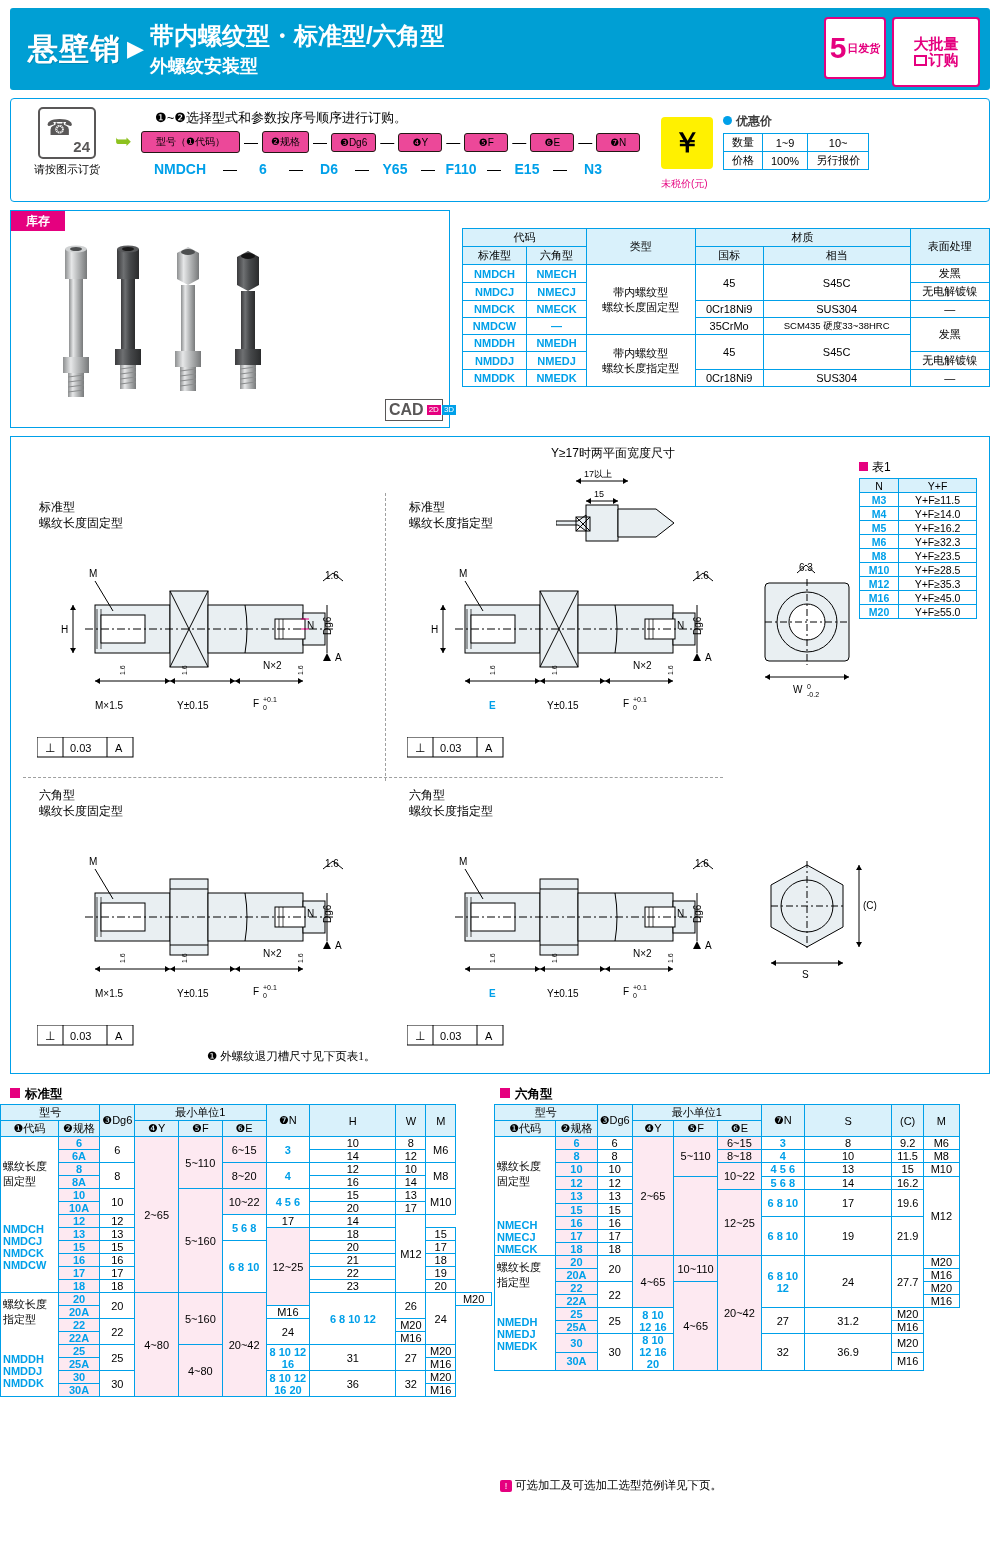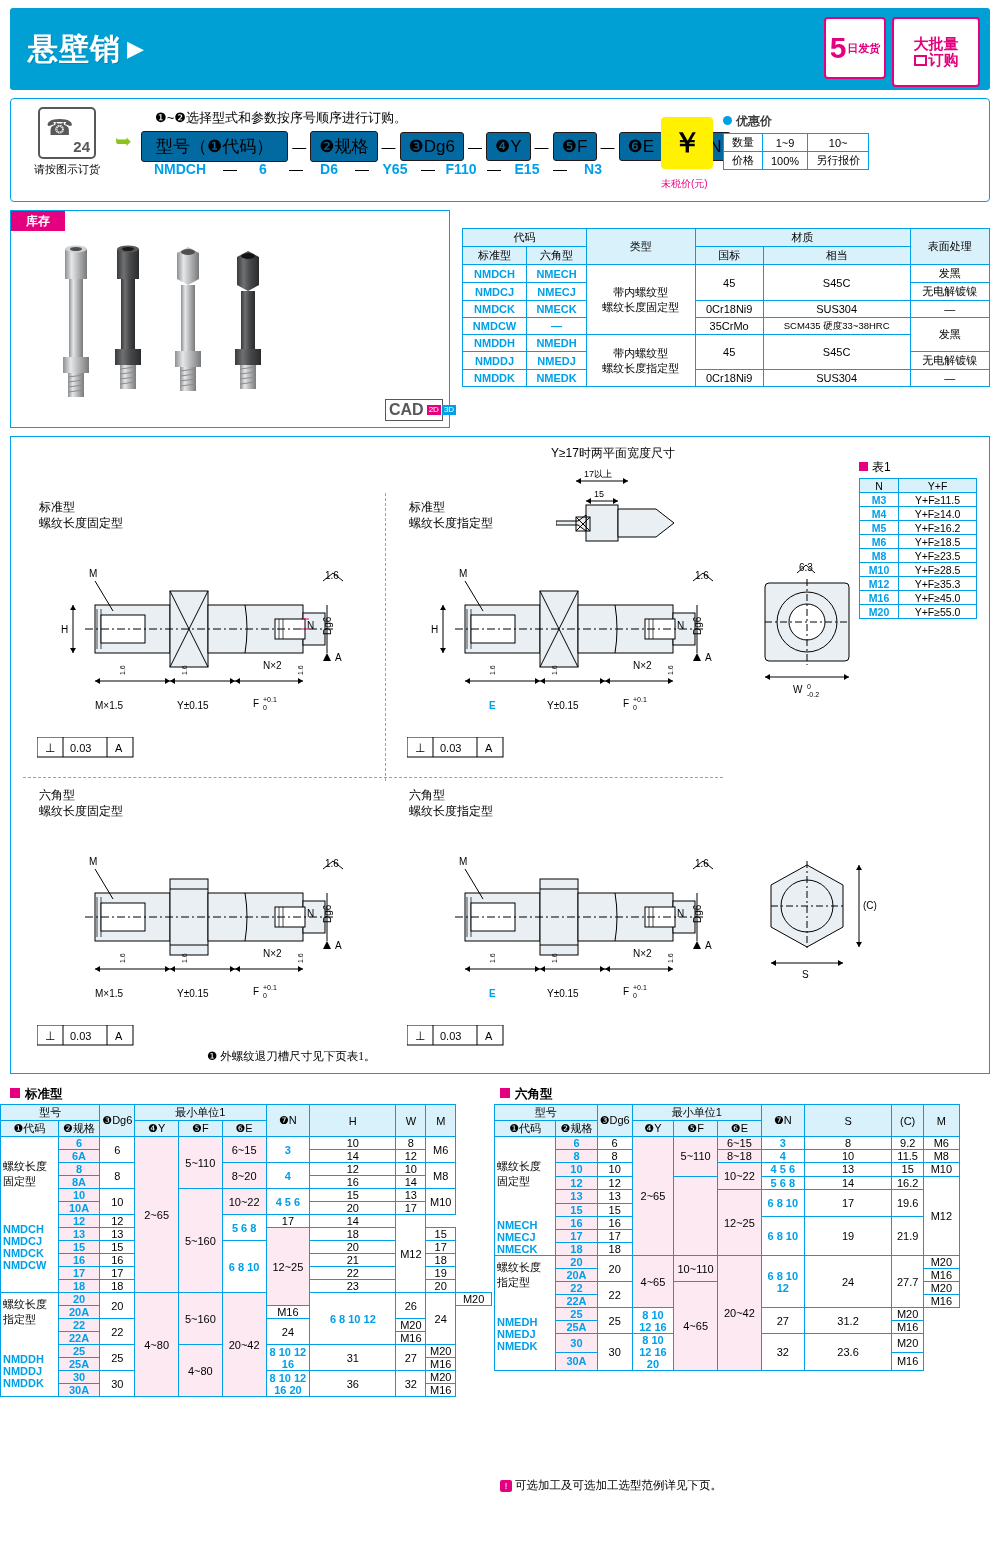--- a/index.html
+++ b/index.html
@@ -57,22 +57,22 @@
     width: 58px; height: 52px; border: 2px solid #595757; border-radius: 5px; margin: 0 auto;
     position: relative; background:#fff;
   }
   .phone-icon .p24 { position:absolute; right:4px; bottom:2px; font-size: 15px; font-weight:bold; color:#595757;}
   .phone-icon .pico { position:absolute; left:6px; top:8px; font-size: 22px; color:#595757; line-height:1;}
   .phone-cap { font-size: 11px; color: #000; margin-top: 3px; white-space: nowrap;}
   .arrow-green { position:absolute; left: 104px; top: 30px; color:#8dc21f; font-size: 20px;}
   .order-note { position:absolute; left: 144px; top: 10px; font-size: 13px; }
   .order-row { position:absolute; left: 130px; top: 32px; display:flex; align-items:center; gap:4px;}
   .ocell {
-    border: 1px solid #231815; border-radius: 3px; padding: 3px 8px; font-size: 17px;
-    background:#0369a1; white-space:nowrap; text-align:center; min-width: 44px;
+    border: 1px solid #231815; border-radius: 3px; padding: 3px 8px; font-size: 10px;
+    background:#ec4899; white-space:nowrap; text-align:center; min-width: 44px;
   }
   .ocell.big { padding: 3px 14px; }
   .odash { font-size: 14px; }
   .order-row2 { position:absolute; left: 130px; top: 62px; display:flex; align-items:center; gap:4px; }
   .ocode { color:#00a0e9; font-weight: bold; font-size: 14px; text-align:center; min-width: 44px;}
   .ocode.big { min-width: 78px; }
 
   .price-box { position:absolute; right: 8px; top: 8px; width: 320px; height: 86px; display:flex; }
   .yen-ico { width: 52px; height: 52px; background: #fff100; border-radius: 4px; margin-top: 10px;
     display:flex;align-items:center;justify-content:center;font-size: 28px; font-weight:bold; color:#000;}
@@ -144,20 +144,22 @@
 </style>
 </head>
 <body>
 
 <div class="page">
 
   <div class="header">
     <div class="hdr-title">悬壁销</div>
     <div class="hdr-arrow">▶</div>
     <div class="hdr-sub">
+      <div class="l1">带内螺纹型・标准型/六角型</div>
+      <div class="l2">外螺纹安装型</div>
     </div>
     <div class="hdr-badges">
       <div class="badge5">
         <span class="num">5</span>
         <span class="txt">日发货</span>
       </div>
       <div class="badgeBulk">
         <div class="b1">大批量</div>
         <div class="b2">
           <span class="mini-cart"></span>
@@ -730,21 +732,21 @@
         <tr>
               <td class="n">M4</td>
               <td>Y+F≥14.0</td>
             </tr>
         <tr>
               <td class="n">M5</td>
               <td>Y+F≥16.2</td>
             </tr>
         <tr>
               <td class="n">M6</td>
-              <td>Y+F≥18.5</td>
+              <td>Y+F≥32.3</td>
             </tr>
         <tr>
               <td class="n">M8</td>
               <td>Y+F≥23.5</td>
             </tr>
         <tr>
               <td class="n">M10</td>
               <td>Y+F≥28.5</td>
             </tr>
         <tr>
@@ -1095,21 +1097,21 @@
     </tr>
     <tr>
       <td class="pink">25A</td>
       <td>M16</td>
     </tr>
     <tr>
       <td class="pink">30</td>
       <td rowspan="2">30</td>
       <td rowspan="2" class="blue">8 10 12 16 20</td>
       <td rowspan="2">32</td>
-      <td rowspan="2">23.6</td>
+      <td rowspan="2">36.9</td>
       <td>M20</td>
     </tr>
     <tr>
       <td class="pink">30A</td>
       <td>M16</td>
     </tr>
   </tbody>
     </table>
 
   <div class="footnote" style="left:500px; top:1478px;">

